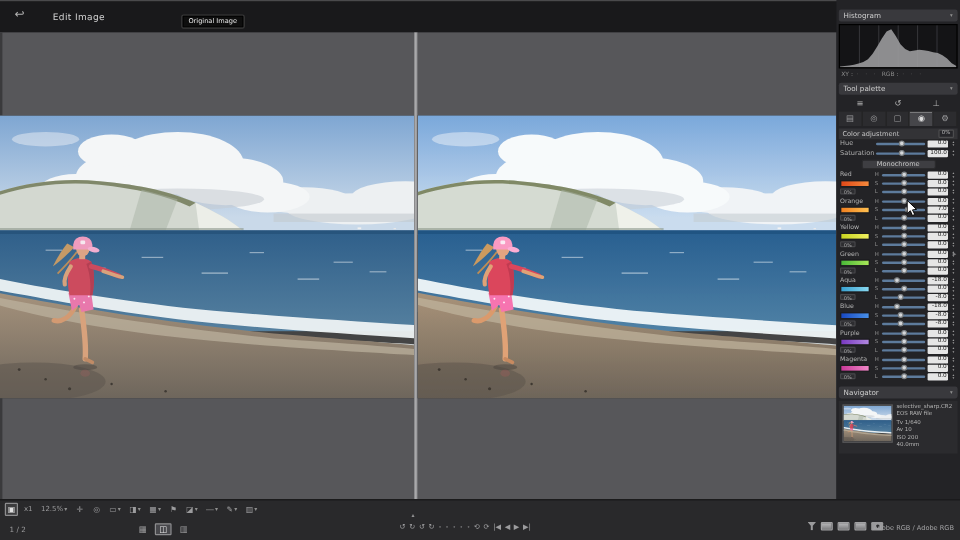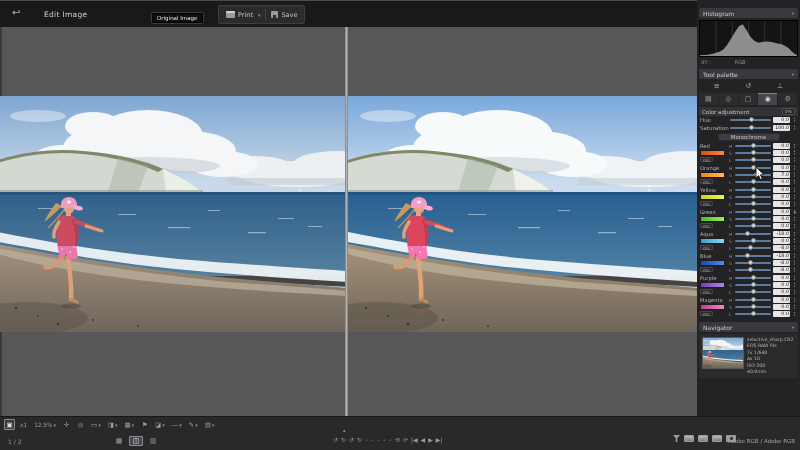--- a/index.html
+++ b/index.html
@@ -203,32 +203,20 @@
         <path d="M63,108 A8,7 0 0 1 79,108 L79,112 L63,112 Z" fill="#ef9cbe"></path>
         <ellipse cx="80" cy="112" rx="5" ry="2.2" fill="#f3aed0" transform="rotate(12 80 112)"></ellipse>
         <rect x="69" y="104.5" width="4" height="3" rx="1" fill="#f6e8ef"></rect>
       </symbol>
     </defs>
   </svg>
 
   <div class="topbar">
     <span class="back-btn">↩</span>
     <span class="tb-title">Edit Image</span>
-    <div class="tb-actions">
-      <div class="tb-btn">
-        <span class="i-print"></span>
-        <span>Print</span>
-      </div>
-      <span class="caret">▾</span>
-      <span class="tb-sep"></span>
-      <div class="tb-btn">
-        <span class="i-save"></span>
-        <span>Save</span>
-      </div>
-    </div>
   </div>
 
   <div class="main">
     <div class="edge-sliver"></div>
     <div class="photo photo-left">
       <svg viewBox="0 0 349 236" preserveAspectRatio="xMidYMid slice">
           <use href="#beach"></use>
         </svg>
     </div>
     <div class="divider"></div>

